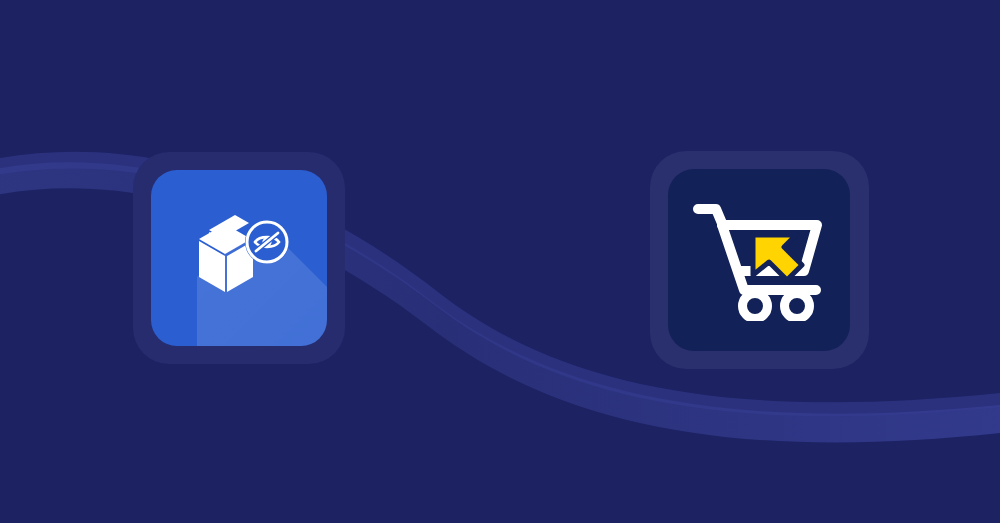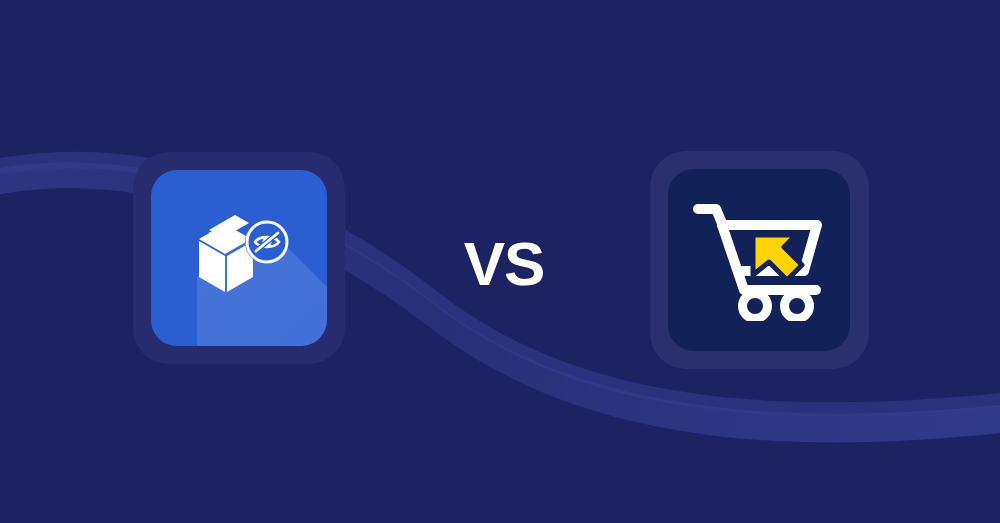--- a/index.html
+++ b/index.html
@@ -159,21 +159,20 @@
 
         <circle cx="80" cy="30" r="22" fill="#2b5fd1"></circle>
         <circle cx="80" cy="30" r="20" fill="none" stroke="#ffffff" stroke-width="3"></circle>
         <path d="M68 30 C72.5 23.5, 87.5 23.5, 92 30 C87.5 36.5, 72.5 36.5, 68 30 Z" fill="none" stroke="#ffffff" stroke-width="2.6"></path>
         <circle cx="80" cy="30" r="4.6" fill="#ffffff"></circle>
         <line x1="69" y1="39" x2="91" y2="21" stroke="#2b5fd1" stroke-width="5.4" stroke-linecap="round"></line>
         <line x1="69" y1="39" x2="91" y2="21" stroke="#ffffff" stroke-width="2.8" stroke-linecap="round"></line>
       </svg>
     </div>
 
-    <div id="vs-label">VS</div>
 
     <div class="tile-frame" id="right-frame"></div>
 
     <div class="tile" id="right-tile">
       <svg id="right-glyph" viewBox="0 0 135 122" aria-hidden="true">
         <g fill="none" stroke="#ffffff" stroke-width="10" stroke-linecap="round" stroke-linejoin="round">
 
           <path d="M6 10 L24 10 L32 29"></path>
 
           <path d="M30 26 L125 26 L112 72 L48 72"></path>

